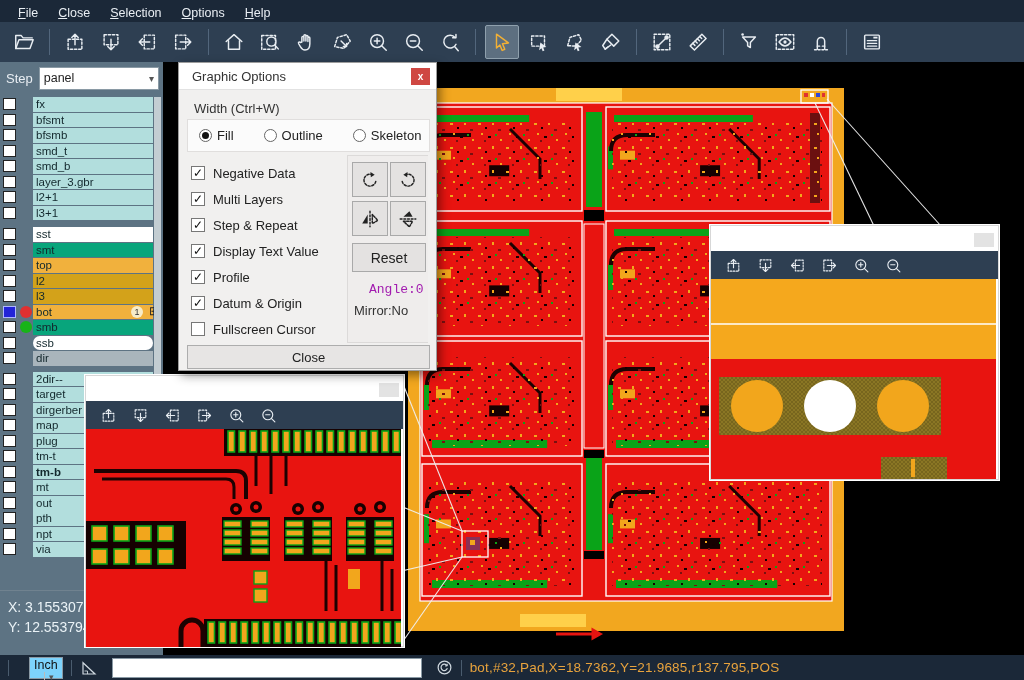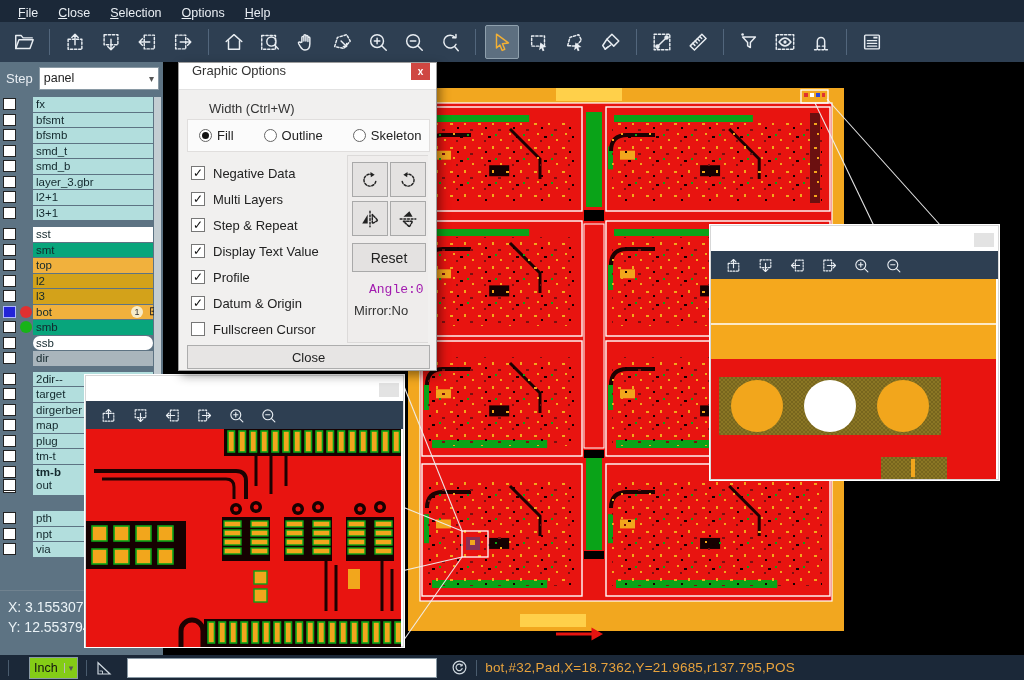--- a/index.html
+++ b/index.html
@@ -50,25 +50,25 @@
   .popup-toolbar{height:28px;background:#2e3f52;display:flex;align-items:center;padding-left:6px;}
   .popup-toolbar .tb-btn{width:26px;height:24px;margin:0 3px;}
   .popup-toolbar .tb-btn svg{width:17px;height:17px;}
   .popup-content{position:relative;overflow:hidden;background:#e81410;}
   .popup-content svg{display:block;}
   
   #dialog{position:absolute;left:178px;top:62px;width:259px;height:309px;background:#f1f0ef;
           border:1px solid #9d9d9d;box-shadow:3px 4px 10px rgba(0,0,0,.45);z-index:20;
           font-size:13px;color:#222;box-sizing:border-box;}
   #dialog-title{height:26px;background:#fff;border-bottom:1px solid #e2e2e2;display:flex;
-                justify-content:space-between;padding:0 6px 0 13px;}
+                align-items:center;justify-content:space-between;padding:0 6px 0 13px;}
   #dialog-title span{font-size:13px;color:#333;}
   #dialog-close{width:19px;height:17px;background:#cf4742;color:#fff;font-size:10px;display:flex;
                 align-items:center;justify-content:center;font-weight:bold;}
-  #width-label{position:absolute;left:30px;top:38px;color:#333;}
+  #width-label{position:absolute;left:15px;top:38px;color:#333;}
   #radio-box{position:absolute;left:8px;top:56px;width:241px;height:31px;background:#fbfbfb;
              border:1px solid #e0dedd;display:flex;align-items:center;gap:19px;}
   .radio{display:flex;align-items:center;margin-left:11px;}
   .radio .rb{width:13px;height:13px;border:1px solid #666;border-radius:50%;background:#fff;
              display:flex;align-items:center;justify-content:center;margin-right:5px;box-sizing:border-box;}
   .radio .rb .rdot{width:7px;height:7px;border-radius:50%;background:#111;}
   #check-col{position:absolute;left:12px;top:97px;}
   .chk-row{display:flex;align-items:center;height:26px;}
   .chk-box{width:14px;height:14px;background:#fff;border:1px solid #777;margin-right:8px;
            display:flex;align-items:center;justify-content:center;font-size:12px;color:#111;box-sizing:border-box;}
@@ -81,22 +81,22 @@
   #reset-btn{margin:7px 0 0 4px;width:72px;height:27px;background:#e4e2e1;border:1px solid #a9a9a9;
              display:flex;align-items:center;justify-content:center;font-size:14px;color:#222;}
   #angle-text{margin:10px 0 0 21px;color:#a21caf;font-family:Liberation Mono, monospace;}
   #mirror-text{margin:6px 0 0 6px;color:#333;}
   #close-btn{position:absolute;left:8px;top:282px;width:241px;height:22px;background:#e7e5e4;
              border:1px solid #adadad;display:flex;align-items:center;justify-content:center;color:#222;}
   
   #statusbar{position:absolute;left:0;top:655px;width:1024px;height:25px;background:#1b2838;
              display:flex;align-items:center;z-index:6;}
   .sb-sep{width:1px;height:16px;background:#4a5c6e;margin:0 8px;}
-  #unit-combo{height:20px;background:#84cc16;border:1px solid #8a9aa5;display:flex;align-items:center;
-              padding:0 4px;font-size:12.5px;color:#111;margin-left:12px;}
+  #unit-combo{height:20px;background:#7dd3fc;border:1px solid #8a9aa5;display:flex;align-items:center;
+              padding:0 4px;font-size:12.5px;color:#111;margin-left:12px;flex-direction:column;}
   #unit-combo .chev{color:#555;font-size:9px;margin-left:6px;border-left:1px solid #bbb;padding-left:4px;}
   #corner-icon{color:#cfd8df;display:flex;}
   #corner-icon svg{width:18px;height:18px;}
   #cmd-input{width:300px;height:18px;background:#fff;border:1px solid #8a9aa5;font-size:12px;
              padding:0 4px;color:#111;}
   #refresh-icon{color:#cfd8df;margin-left:14px;display:flex;}
   #refresh-icon svg{width:17px;height:17px;}
   #status-msg{color:#e8a33d;font-size:13.5px;letter-spacing:.2px;}
 </style>
 </head>
@@ -383,21 +383,21 @@
           <div class="layer-name" style="background: rgb(178, 222, 221);">tm-t</div>
         </div>
         <div class="layer-row" style="top: 402.5px; font-weight: bold;">
           <div class="layer-check"></div>
           <div class="layer-name" style="background: rgb(178, 222, 221);">tm-b</div>
         </div>
         <div class="layer-row" style="top: 418px;">
           <div class="layer-check"></div>
           <div class="layer-name" style="background: rgb(178, 222, 221);">mt</div>
         </div>
-        <div class="layer-row" style="top: 416px;">
+        <div class="layer-row" style="top: 434px;">
           <div class="layer-check"></div>
           <div class="layer-name" style="background: rgb(178, 222, 221);">out</div>
         </div>
         <div class="layer-row" style="top: 449px;">
           <div class="layer-check"></div>
           <div class="layer-name" style="background: rgb(178, 222, 221);">pth</div>
         </div>
         <div class="layer-row" style="top: 464.5px;">
           <div class="layer-check"></div>
           <div class="layer-name" style="background: rgb(178, 222, 221);">npt</div>

